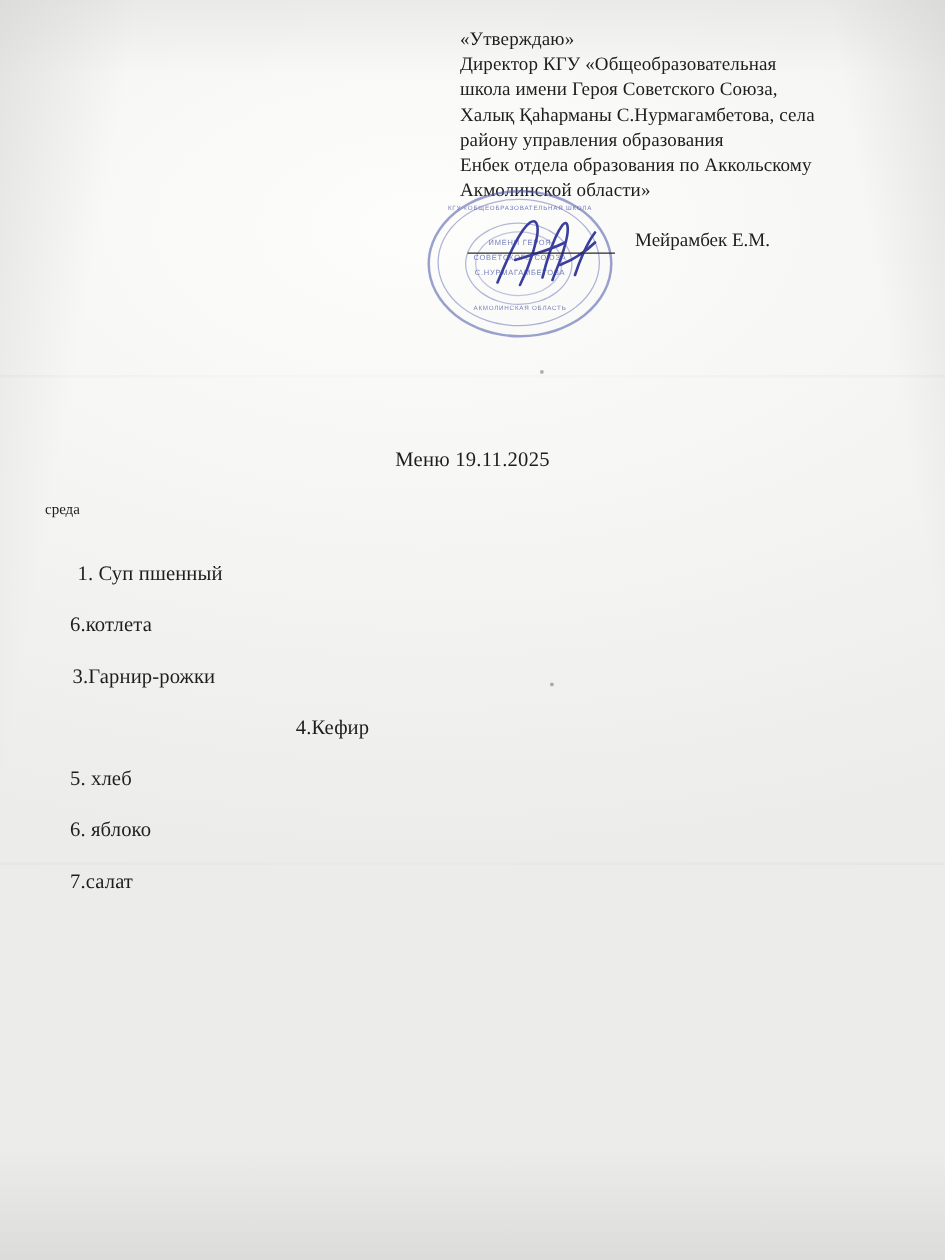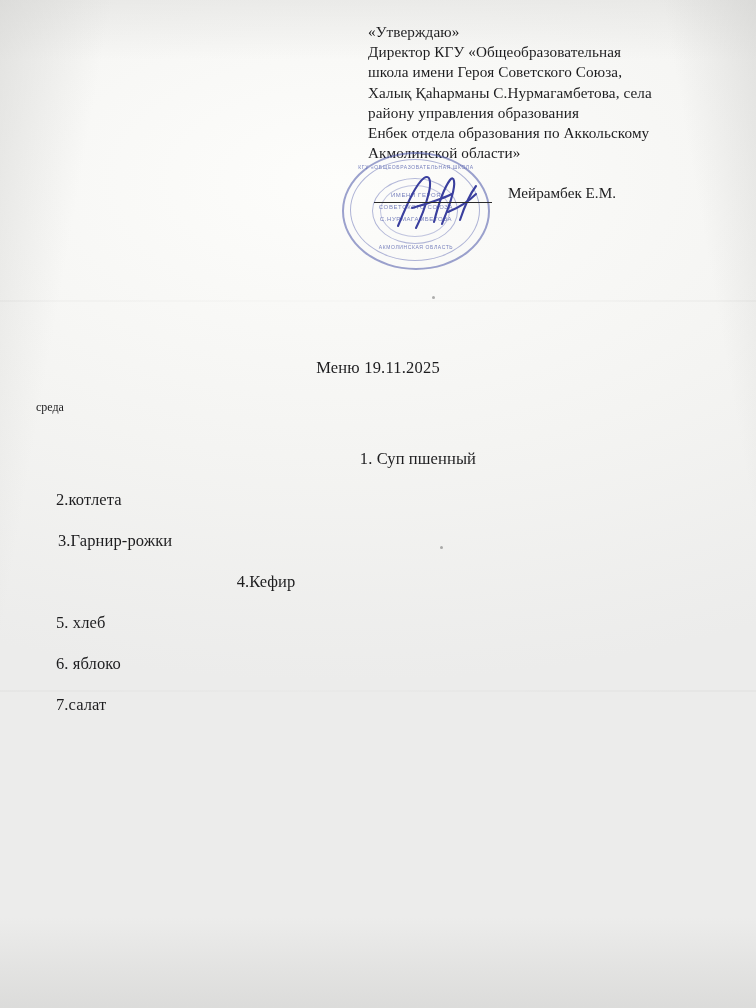--- a/index.html
+++ b/index.html
@@ -161,21 +161,21 @@
     width: 420px;
   }
   .menu-item {
     font-size: 16.5px;
     color: #1d1d1f;
     height: 41px;
     line-height: 30px;
     letter-spacing: .1px;
     white-space: nowrap;
   }
-  .menu-item.i0 { padding-left: 6px; text-align: right; }
+  .menu-item.i0 { padding-left: 6px; }
   .menu-item.i1 { padding-left: 0px; }
   .menu-item.i2 { padding-left: 2px; }
   .menu-item.i3 { padding-left: 0px; text-align: center; }
   .menu-item.i4 { padding-left: 0px; }
   .menu-item.i5 { padding-left: -2px; }
   .menu-item.i6 { padding-left: -4px; }
 </style>
 </head>
 <body>
 
@@ -225,21 +225,21 @@
   <div class="signature-row">
     <div class="sign-rule"></div>
     <div class="sign-name">Мейрамбек Е.М.</div>
   </div>
 
   <div class="menu-title">Меню 19.11.2025</div>
   <div class="menu-weekday">среда</div>
 
   <div class="menu-list">
     <div class="menu-item i0">1. Суп пшенный</div>
-    <div class="menu-item i1">2.котлета</div>
+    <div class="menu-item i1">6.котлета</div>
     <div class="menu-item i2">3.Гарнир-рожки</div>
     <div class="menu-item i3">4.Кефир</div>
     <div class="menu-item i4">5.  хлеб</div>
     <div class="menu-item i5">6. яблоко</div>
     <div class="menu-item i6">7.салат</div>
   </div>
 
 </div>
 
 </body></html>

